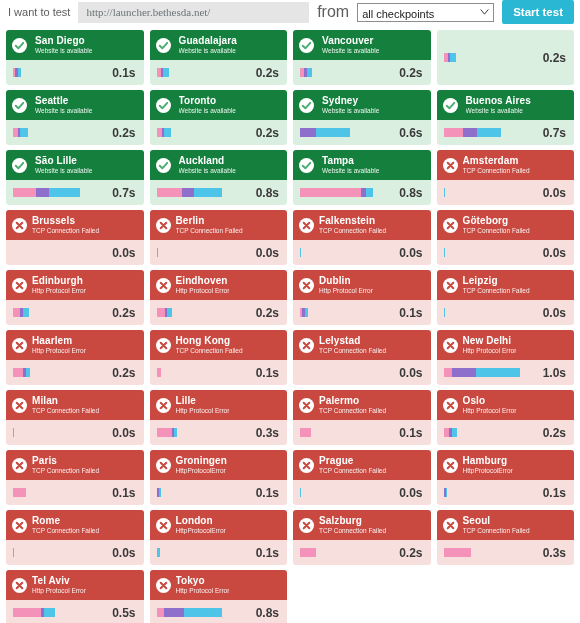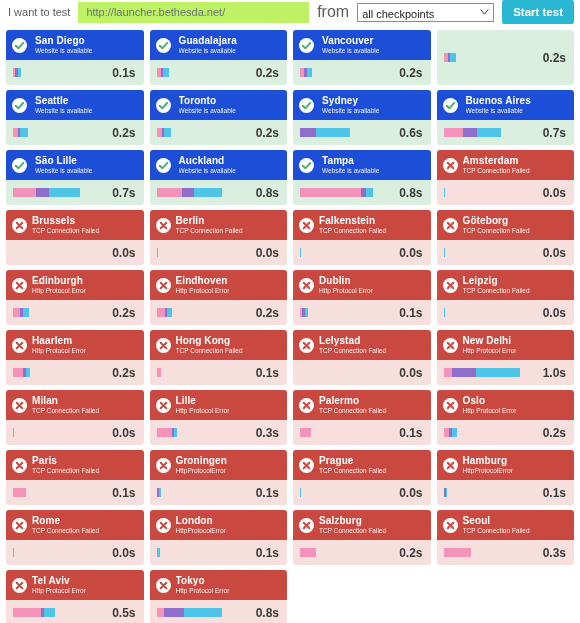--- a/index.html
+++ b/index.html
@@ -17,25 +17,25 @@
     display: flex; align-items: center;
     height: 30px; padding: 0 6px 6px 8px;
     gap: 8px;
   }
   .tb-label {
     font-size: 11px; color: #5d5d5d; white-space: nowrap;
   }
   .url-field {
     flex: 1 1 auto;
     height: 21px; line-height: 21px;
-    background: #bef264;
+    background: #e5e5e5;
     border: none;
     font-size: 11px; color: #6b7477;
     padding: 0 8px;
-    font-family: Liberation Sans, sans-serif;
+    font-family: Liberation Serif, serif;
     outline: none;
     min-width: 0;
   }
   .tb-from { font-size: 16px; color: #5d5d5d; white-space: nowrap; }
   .select-wrap {
     position: relative;
     width: 137px; height: 19px;
     border: 1px solid #8d8d8d;
     background: #fff;
     flex: 0 0 auto;
@@ -83,21 +83,21 @@
     display: flex;
     flex-direction: column;
   }
   .card-head {
     height: 30px;
     display: flex;
     align-items: center;
     padding: 0 6px;
     gap: 5px;
   }
-  .card.ok   .card-head { background: #1d4ed8; gap: 8px; }
+  .card.ok   .card-head { background: #15803d; gap: 8px; }
   .card.fail .card-head { background: #c9483f; }
 
   .status-icon { flex: 0 0 auto; width: 15px; height: 15px; display:block; }
 
   .head-text { display: flex; flex-direction: column; justify-content: center; min-width: 0; line-height: 1; }
   .city {
     font-size: 10px; font-weight: bold; color: #ffffff;
     white-space: nowrap; overflow: hidden;
     letter-spacing: .1px;
   }

